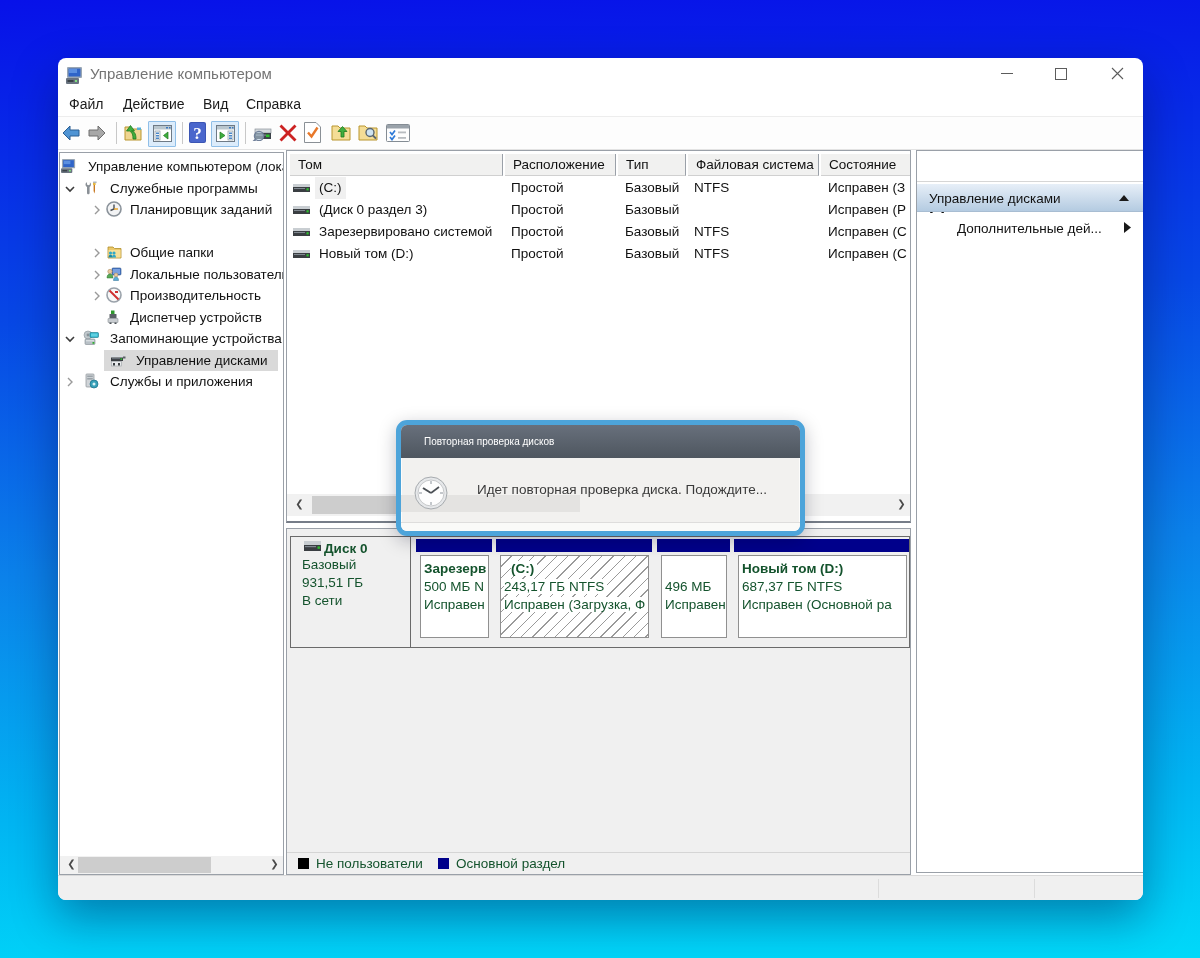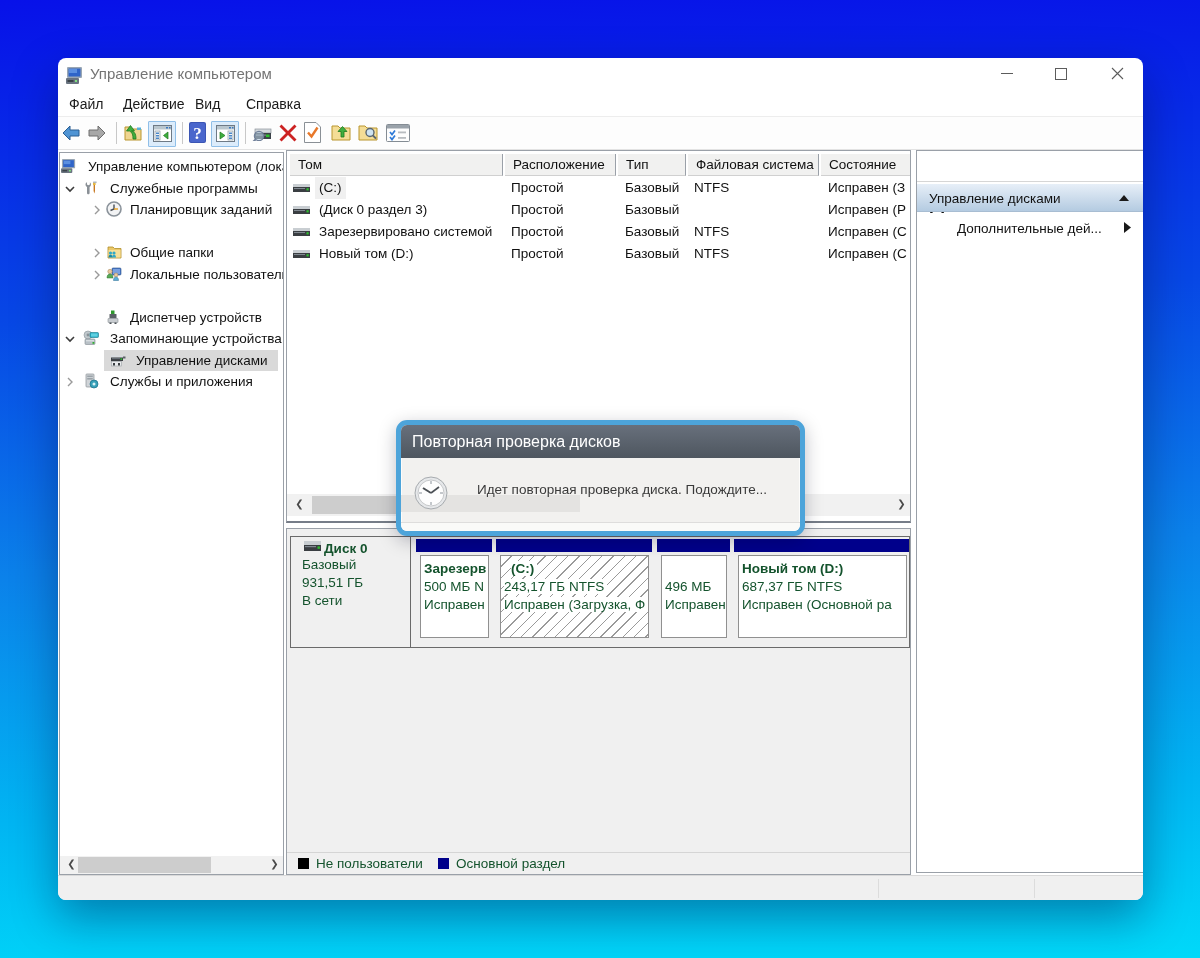--- a/index.html
+++ b/index.html
@@ -39,21 +39,21 @@
 
 #drow{position:absolute;left:3px;top:7px;width:620px;height:112px;border:1px solid #6a6a6a;background:#f0f0f0;overflow:hidden;}
 .pcell{position:absolute;top:2px;height:99px;}
 .pstrip{position:absolute;left:0;top:0;width:100%;height:13px;background:#00008b;}
 .pbody{position:absolute;left:4px;top:16px;bottom:0;right:3px;background:#fff;border:1px solid #909090;padding:4px 0 0 3px;overflow:hidden;}
 .pbody div{line-height:18px;white-space:nowrap;}
 
 #abar{position:absolute;left:0;top:33px;width:100%;height:28px;background:linear-gradient(#e7eff8,#b4cbe1);border-bottom:1px solid #a8bdd2;}
 
 #dlg{position:absolute;left:396px;top:420px;width:409px;height:116px;border:5px solid #4da4da;border-radius:11px;background:#f2f1ef;box-shadow:0 5px 18px rgba(0,0,30,.25), inset 0 0 0 1px rgba(255,255,255,.75);overflow:hidden;}
-#dlgtitle{position:absolute;left:0;top:0;width:100%;height:33px;background:linear-gradient(#68707c,#4e565f);color:#fff;font-size:16px;line-height:34px;padding-left:11px;}
+#dlgtitle{position:absolute;left:0;top:0;width:100%;height:33px;background:linear-gradient(#68707c,#4e565f);color:#fff;font-size:10px;line-height:34px;padding-left:23px;}
 </style></head>
 <body>
 <div id="win">
   <div id="title">
     <svg class="abs" style="left:8px;top:8px" width="19" height="19" viewBox="0 0 19 19">
       <rect x="1" y="1" width="15" height="11" rx="1" fill="#9aa7b4"></rect>
       <rect x="2.5" y="2.5" width="12" height="8" fill="#2f64c8"></rect>
       <rect x="3" y="3" width="8" height="4" fill="#5b8fe0"></rect>
       <rect x="0" y="12" width="13" height="6" rx="1" fill="#6a7480"></rect>
       <rect x="1.5" y="14" width="6" height="2" fill="#3a4248"></rect>
@@ -67,21 +67,21 @@
           <rect x="17.5" y="10.5" width="11" height="11" fill="none" stroke="#5c5c5c"></rect>
         </svg></div>
     <div class="capbtn" style="left:1036px;"><svg width="46" height="31">
           <path d="M18 10 L29 21 M29 10 L18 21" stroke="#5c5c5c" stroke-width="1.1"></path>
         </svg></div>
   </div>
   <div id="menu">
       <div style="position:absolute;left:0;bottom:0;width:100%;height:1px;background:#ededed;"></div>
     <span style="left:11px">Файл</span>
       <span style="left:65px">Действие</span>
-      <span style="left:137px">Вид</span>
+      <span style="left:145px">Вид</span>
       <span style="left:188px">Справка</span>
   </div>
   <div id="tbar">
     <svg class="abs" style="left:3px;top:6px" width="20" height="20" viewBox="0 0 20 20">
         <path d="M9 3 L2 10 L9 17 L9 13 L18 13 L18 7 L9 7 Z" fill="#4f94d4" stroke="#2a5f93" stroke-width="1"></path>
       </svg>
     <svg class="abs" style="left:29px;top:6px" width="20" height="20" viewBox="0 0 20 20">
         <path d="M11 3 L18 10 L11 17 L11 13 L2 13 L2 7 L11 7 Z" fill="#a8a8a8" stroke="#6e6e6e" stroke-width="1"></path>
       </svg>
     <div class="tsep" style="left:58px"></div>
@@ -210,20 +210,31 @@
         </svg>
       <svg class="ticon" style="left:46px;top:2px" viewBox="0 0 16 16">
           <rect x="6" y="2" width="9" height="7" rx="1" fill="#4a78c8" stroke="#2a5088" stroke-width=".6"></rect>
           <rect x="7" y="3" width="7" height="5" fill="#78a0e0"></rect>
           <circle cx="4" cy="5.5" r="2.2" fill="#e8c8a0" stroke="#a08050" stroke-width=".5"></circle>
           <path d="M1 12 C1 8.8 2.6 8 4 8 C5.4 8 7 8.8 7 12 Z" fill="#58a858" stroke="#2e7a2e" stroke-width=".5"></path>
           <circle cx="10" cy="9" r="2" fill="#e8c8a0" stroke="#a08050" stroke-width=".5"></circle>
           <path d="M7.5 14.5 C7.5 11.6 9 11 10 11 C11 11 12.5 11.6 12.5 14.5 Z" fill="#58b0d8" stroke="#2a6a90" stroke-width=".5"></path>
         </svg>
       <span style="position:absolute;left:70px;">Локальные пользователи и гр</span>
+    </div>
+    <div class="trow" style="top:132px;">
+      <svg class="chev" style="left:31px;top:5px" viewBox="0 0 12 12">
+          <path d="M4 2 L8 6 L4 10" fill="none" stroke="#9a9a9a" stroke-width="1.4"></path>
+        </svg>
+      <svg class="ticon" style="left:46px;top:2px" viewBox="0 0 16 16">
+          <circle cx="8" cy="8" r="7" fill="#f8f8f8" stroke="#9aa2aa" stroke-width="1.6"></circle>
+          <line x1="3.5" y1="3.5" x2="12.5" y2="12.5" stroke="#d03030" stroke-width="2"></line>
+          <rect x="9" y="4" width="3" height="2" fill="#d03030"></rect>
+        </svg>
+      <span style="position:absolute;left:70px;">Производительность</span>
     </div>
     <div class="trow" style="top:153.5px;">
       <svg class="ticon" style="left:46px;top:2px" viewBox="0 0 16 16">
           <rect x="5" y="1.5" width="3.5" height="3.5" fill="#2e9a2e"></rect>
           <rect x="3.5" y="5" width="7" height="4.5" rx=".5" fill="#5a6066"></rect>
           <rect x="2" y="9.5" width="10" height="4" rx=".5" fill="#c8ccd0" stroke="#8a9096" stroke-width=".6"></rect>
           <rect x="3.5" y="13.5" width="2" height="1.5" fill="#4a5056"></rect>
           <rect x="8.5" y="13.5" width="2" height="1.5" fill="#4a5056"></rect>
         </svg>
       <span style="position:absolute;left:70px;">Диспетчер устройств</span>

